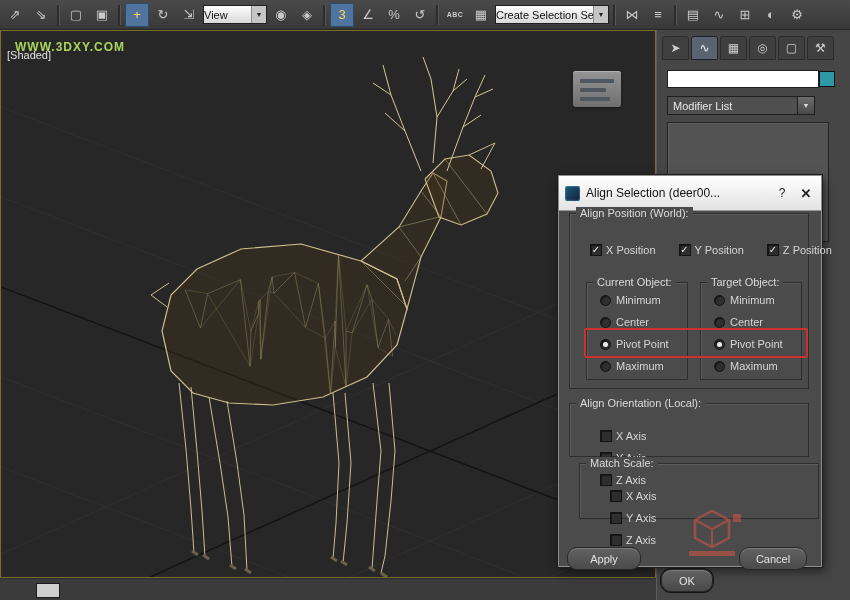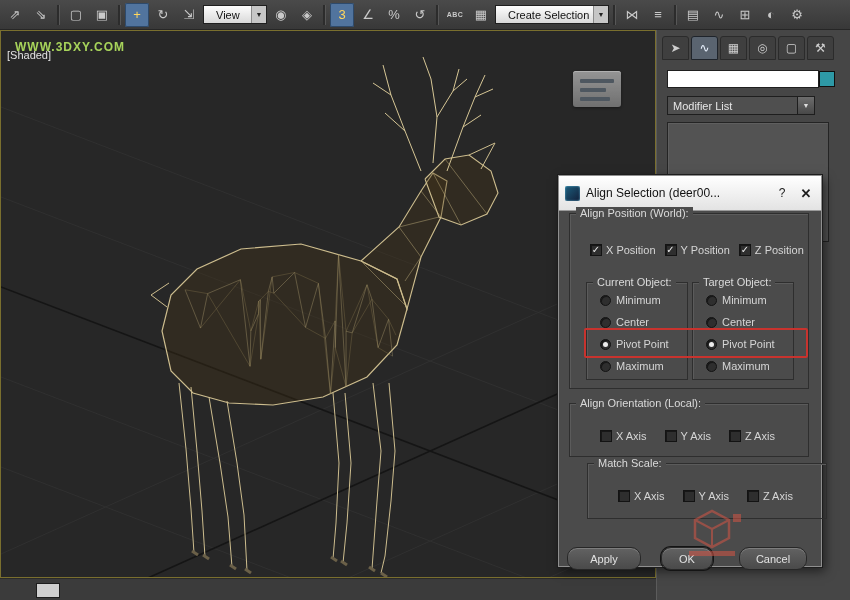--- a/index.html
+++ b/index.html
@@ -8,21 +8,21 @@
   
   #toolbar{position:absolute;left:0;top:0;width:850px;height:30px;
     background:linear-gradient(#4a4a4a,#383838);border-bottom:1px solid #262626;
     display:flex;align-items:center;gap:2px;padding:0 3px;box-sizing:border-box;}
   .tbi{width:24px;height:24px;flex:0 0 auto;display:flex;align-items:center;justify-content:center;
     color:#c9c9c9;font-size:13px;border-radius:2px;}
   .tbi.active{background:#51749e;box-shadow:inset 0 0 0 1px #2e4a6b;color:#ffd75e;}
   .tbi.small{font-size:7px;font-weight:bold;letter-spacing:.5px;}
   .tbsep{width:2px;height:20px;flex:0 0 auto;background:#2c2c2c;border-right:1px solid #575757;margin:0 2px;}
   .tbdd{height:19px;flex:0 0 auto;background:linear-gradient(#fdfdfd,#d9d9d9);border:1px solid #1f1f1f;
-    color:#111;font-size:11px;display:flex;align-items:center;padding-left:12px;box-sizing:border-box;}
+    color:#111;font-size:11px;display:flex;align-items:center;padding-left:0;box-sizing:border-box;}
   .tbdd .ddt{flex:1;overflow:hidden;white-space:nowrap;}
   .tbdd .dda{width:14px;height:100%;background:#c6c6c6;border-left:1px solid #8a8a8a;
     display:flex;align-items:center;justify-content:center;font-size:7px;color:#222;}
 
   
   #viewport{position:absolute;left:0;top:30px;width:656px;height:548px;background:#272727;
     border:1px solid #7a6f2e;box-sizing:border-box;overflow:hidden;}
   #vp-svg{position:absolute;left:0;top:0;}
   #vp-label{position:absolute;left:6px;top:9px;color:#e2e2e2;font-size:11px;z-index:3;margin-top:9px;}
   #vp-watermark{position:absolute;left:14px;top:9px;color:#bef264;font-size:12px;font-weight:bold;
@@ -65,46 +65,46 @@
   #dlg-icon{width:15px;height:15px;border-radius:2px;background:linear-gradient(135deg,#1d5e7d,#121f3a);
     box-shadow:inset 0 0 2px #6fc3e0;}
   #dlg-title-text{flex:1;font-size:12px;color:#111;white-space:nowrap;overflow:hidden;}
   .dlg-sysbtn{width:18px;height:18px;display:flex;align-items:center;justify-content:center;
     color:#1c1c1c;font-size:12px;}
   #dlg-close{font-size:13px;font-weight:bold;}
 
   .grp{position:absolute;border:1px solid #2e2e2e;box-shadow:inset 1px 1px 0 #5b5b5b;box-sizing:border-box;}
   .grp-label{position:absolute;top:-7px;left:6px;background:#4b4b4b;padding:0 4px;font-size:11px;color:#dadada;white-space:nowrap;}
   #grp-align{left:10px;top:37px;width:240px;height:176px;}
-  #row-pos{position:absolute;left:20px;top:30px;display:flex;gap:9px;}
+  #row-pos{position:absolute;left:20px;top:30px;display:flex;gap:23px;}
   #sub-current{left:16px;top:68px;width:102px;height:98px;}
-  #sub-target{left:122px;top:68px;width:102px;height:98px;}
+  #sub-target{left:130px;top:68px;width:102px;height:98px;}
   .opt-col{position:absolute;left:0;top:6px;width:100%;}
   .opt-row{height:22px;display:flex;align-items:center;gap:5px;padding-left:13px;}
   #pivot-highlight{position:absolute;left:14px;top:114px;width:220px;height:26px;
     border:2px solid #c8332e;border-radius:2px;z-index:5;pointer-events:none;}
   #grp-orient{left:10px;top:227px;width:240px;height:54px;}
-  #grp-scale{left:28px;top:287px;width:240px;height:56px;text-decoration:underline;}
-  .row-axes{position:absolute;left:30px;top:26px;display:flex;gap:18px;}
+  #grp-scale{left:20px;top:287px;width:240px;height:56px;text-decoration:underline;}
+  .row-axes{position:absolute;left:30px;top:26px;display:flex;gap:10px;flex-direction:column;}
 
   .cb{width:12px;height:12px;background:#2e2e2e;border:1px solid #131313;box-sizing:border-box;
     display:flex;align-items:center;justify-content:center;color:#eaeaea;font-size:10px;line-height:10px;
     box-shadow:inset 1px 1px 0 rgba(0,0,0,.5);}
   .cb.on::after{content:"✓";}
   .rb{width:11px;height:11px;border-radius:50%;background:#2e2e2e;border:1px solid #131313;box-sizing:border-box;
     display:flex;align-items:center;justify-content:center;box-shadow:inset 1px 1px 0 rgba(0,0,0,.5);}
   .rb.on::after{content:"";width:5px;height:5px;border-radius:50%;background:#ececec;}
   .lbl{font-size:11px;color:#d5d5d5;white-space:nowrap;}
   .chk-item{display:flex;align-items:center;gap:4px;}
 
   .dlg-btn{position:absolute;top:371px;height:23px;background:linear-gradient(#626262,#4a4a4a);
     border:1px solid #272727;color:#e2e2e2;font-size:11px;display:flex;align-items:center;justify-content:center;
     border-radius:10px;box-shadow:inset 0 1px 0 #7d7d7d;box-sizing:border-box;}
   #btn-apply{left:8px;width:74px;}
-  #btn-ok{left:102px;width:52px;box-shadow:inset 0 1px 0 #7d7d7d,0 0 0 1px #141414;}
+  #btn-ok{left:102px;width:52px;box-shadow:inset 0 1px 0 #7d7d7d,0 0 0 1px #141414;margin-top:22px;}
   #btn-cancel{left:180px;width:68px;}
   #dlg-watermark{position:absolute;left:116px;top:330px;width:74px;height:56px;opacity:.5;
     z-index:12;pointer-events:none;}
 </style>
 </head>
 <body>
 
 <div id="app">
 
   <div id="toolbar">

